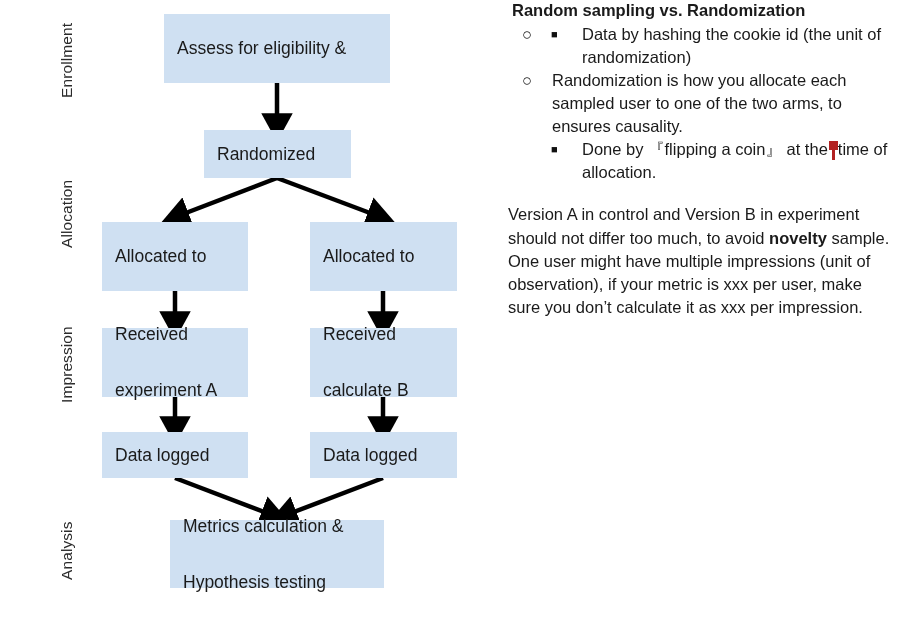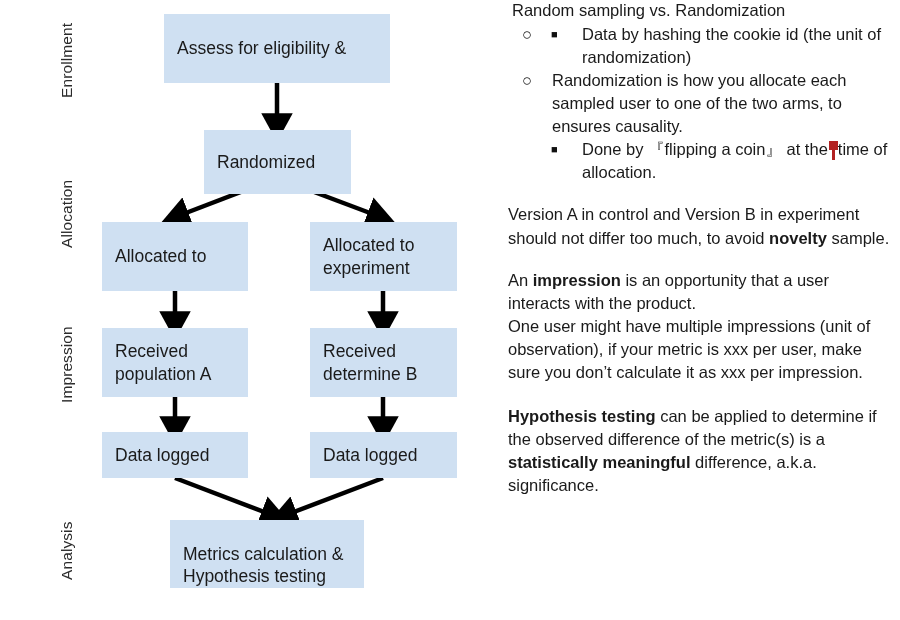--- a/index.html
+++ b/index.html
@@ -41,35 +41,36 @@
     position: absolute;
     background: #cfe0f2;
     box-sizing: border-box;
     display: flex;
     flex-direction: column;
     justify-content: center;
     padding: 0 13px;
     font-size: 17.5px;
     line-height: 1.30;
     color: #1a1a1a;
+    gap: 33px;
   }
   .node span { display: block; }
 
   
   #notes {
     position: absolute;
     left: 508px;
     top: 0;
     width: 384px;
     font-size: 16.5px;
     line-height: 1.40;
     color: #1a1a1a;
   }
   #notes .heading {
-    font-weight: normal;
+    font-weight: bold;
     font-size: 16.5px;
     margin: 0 0 1px 4px;
     line-height: 1.32;
   }
   .bullet-l1, .bullet-l2 {
     position: relative;
     box-sizing: border-box;
   }
   .bullet-l1 {
     padding-left: 44px;
@@ -158,52 +159,51 @@
 
   <div class="stage-label" style="left:58px; top:98px;">Enrollment</div>
   <div class="stage-label" style="left:58px; top:248px;">Allocation</div>
   <div class="stage-label" style="left:58px; top:403px;">Impression</div>
   <div class="stage-label" style="left:58px; top:580px;">Analysis</div>
 
   <div class="node" style="left:164px; top:14px; width:226px; height:69px;">
     <span>Assess for eligibility &amp;</span>
   </div>
 
-  <div class="node" style="left:204px; top:130px; width:147px; height:64px;">
+  <div class="node" style="left:204px; top:130px; width:147px; height:48px;">
     <span>Randomized</span>
   </div>
 
   <div class="node" style="left:102px; top:222px; width:146px; height:69px;">
     <span>Allocated to</span>
   </div>
 
   <div class="node" style="left:310px; top:222px; width:147px; height:69px;">
     <span>Allocated to</span>
-    <span>experiment</span>
   </div>
 
   <div class="node" style="left:102px; top:328px; width:146px; height:69px;">
     <span>Received</span>
-    <span>population A</span>
+    <span>experiment A</span>
   </div>
 
   <div class="node" style="left:310px; top:328px; width:147px; height:69px;">
     <span>Received</span>
-    <span>determine B</span>
+    <span>calculate B</span>
   </div>
 
   <div class="node" style="left:102px; top:432px; width:146px; height:46px;">
     <span>Data logged</span>
   </div>
 
   <div class="node" style="left:310px; top:432px; width:147px; height:46px;">
     <span>Data logged</span>
   </div>
 
-  <div class="node" style="left:170px; top:520px; width:194px; height:68px;justify-content:flex-end;">
+  <div class="node" style="left:170px; top:520px; width:214px; height:68px;">
     <span>Metrics calculation &amp;</span>
     <span>Hypothesis testing</span>
   </div>
 </div>
 
 <div id="notes">
 
   <div class="heading">Random sampling vs. Randomization</div>
 
   <div class="bullet-l1">
@@ -222,25 +222,19 @@
 
   <div class="bullet-l2">
     <span class="marker">■</span>
     <span>Done by 『flipping a coin』  at the</span><span class="cursor-flag"><span class="head"></span><span class="stem"></span></span><span>time of allocation.</span>
   </div>
 
   <p class="para gap">
     <span>Version A in control and Version B in experiment should not differ too much, to avoid </span><b>novelty</b><span> sample.</span>
   </p>
 
-  <p class="para gap">
-    <span>An </span><b>impression</b><span> is an opportunity that a user interacts with the product.</span>
-  </p>
 
   <p class="para">
     <span>One user might have multiple impressions (unit of observation), if your metric is xxx per user, make sure you don’t calculate it as xxx per impression.</span>
   </p>
 
-  <p class="para gap-l">
-    <b>Hypothesis testing</b><span> can be applied to determine if the observed difference of the metric(s) is a </span><b>statistically meaningful</b><span> difference, a.k.a. significance.</span>
-  </p>
 
 </div>
 
 </body></html>

